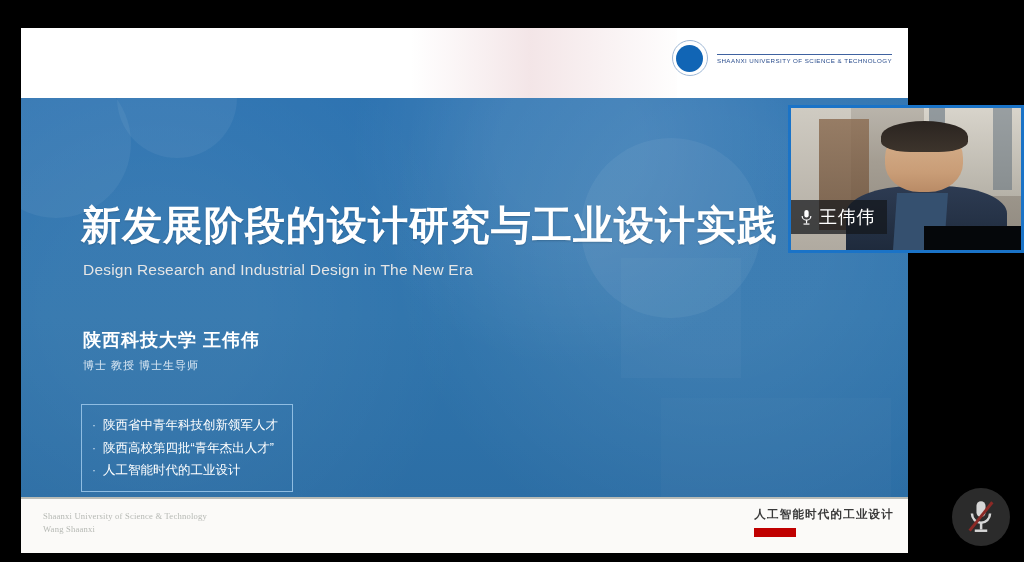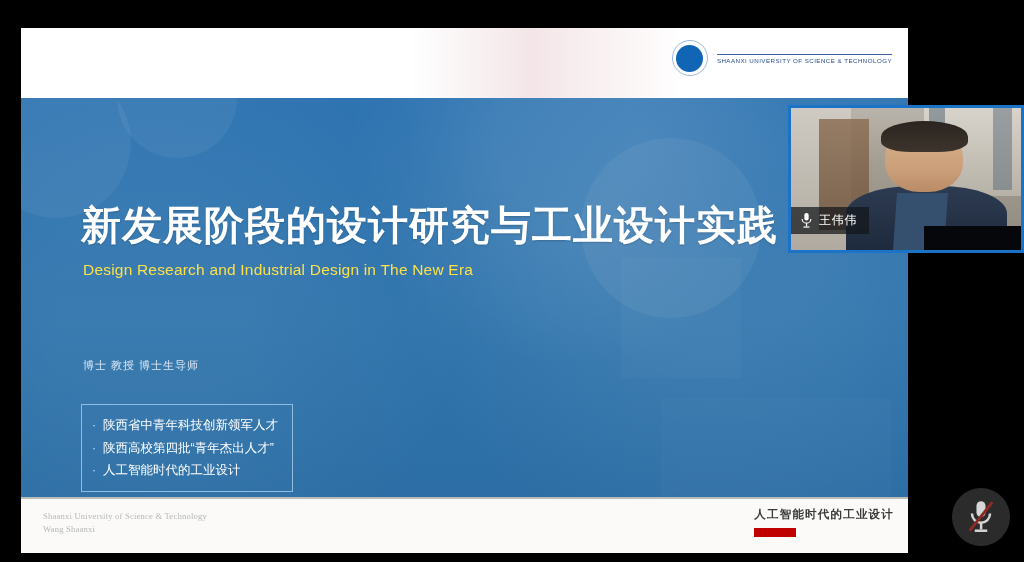--- a/index.html
+++ b/index.html
@@ -70,21 +70,21 @@
   .bg-bldg{ position:absolute; background:rgba(255,255,255,.05); }
 
   .title-cn {
     position:absolute; left:60px; top:100px;
     font-size:40px; font-weight:700; color:#ffffff;
     letter-spacing:1px; white-space:nowrap;
     text-shadow:0 1px 2px rgba(0,0,0,.18);
   }
   .title-en {
     position:absolute; left:62px; top:163px;
-    font-size:15.5px; color:#fde047; letter-spacing:.2px; white-space:nowrap;
+    font-size:15.5px; color:#e5e5e5; letter-spacing:.2px; white-space:nowrap;
   }
   .speaker-org {
     position:absolute; left:62px; top:230px;
     font-size:18px; font-weight:700; color:#ffffff; letter-spacing:1px; white-space:nowrap;
   }
   .speaker-title {
     position:absolute; left:62px; top:260px;
     font-size:11px; color:#dbe8f4; letter-spacing:1px; white-space:nowrap;
   }
   .honors {
@@ -159,21 +159,21 @@
   .vid-dark-corner{
     position:absolute; right:0; bottom:0; width:42%; height:17%;
     background:#05070a;
   }
   .name-badge{
     position:absolute; left:0; bottom:16px;
     display:flex; align-items:center; gap:6px;
     background:rgba(20,22,26,.72); padding:5px 12px 5px 9px;
   }
   .mic-ico{ width:13px; height:17px; flex:none; }
-  .name-txt{ font-size:12px; color:#fff; letter-spacing:.8px; white-space:nowrap; }
+  .name-txt{ font-size:18px; color:#fff; letter-spacing:.8px; white-space:nowrap; }
 
   
   .mute-btn{
     position:absolute; right:14px; bottom:16px;
     width:58px; height:58px; border-radius:50%;
     background:#2b2b2b; display:flex; align-items:center; justify-content:center;
   }
 </style>
 </head>
 <body>
@@ -200,20 +200,21 @@
     <div class="slide-body">
       <div class="bg-photo"></div>
       <div class="bg-blob" style="left:-40px;top:-30px;width:150px;height:150px;"></div>
       <div class="bg-blob" style="left:96px;top:-60px;width:120px;height:120px;"></div>
       <div class="bg-blob" style="left:560px;top:40px;width:180px;height:180px;"></div>
       <div class="bg-bldg" style="left:600px;top:160px;width:120px;height:120px;opacity:.5;"></div>
       <div class="bg-bldg" style="left:640px;top:300px;width:230px;height:100px;opacity:.35;"></div>
 
       <div class="title-cn">新发展阶段的设计研究与工业设计实践</div>
       <div class="title-en">Design Research and Industrial Design in The New Era</div>
+      <div class="speaker-org">陕西科技大学    王伟伟</div>
       <div class="speaker-title">博士   教授   博士生导师</div>
 
       <div class="honors">
         <div class="honor-row">
           <span class="honor-dot">·</span>
           <span>陕西省中青年科技创新领军人才</span>
         </div>
         <div class="honor-row">
           <span class="honor-dot">·</span>
           <span>陕西高校第四批“青年杰出人才”</span>

